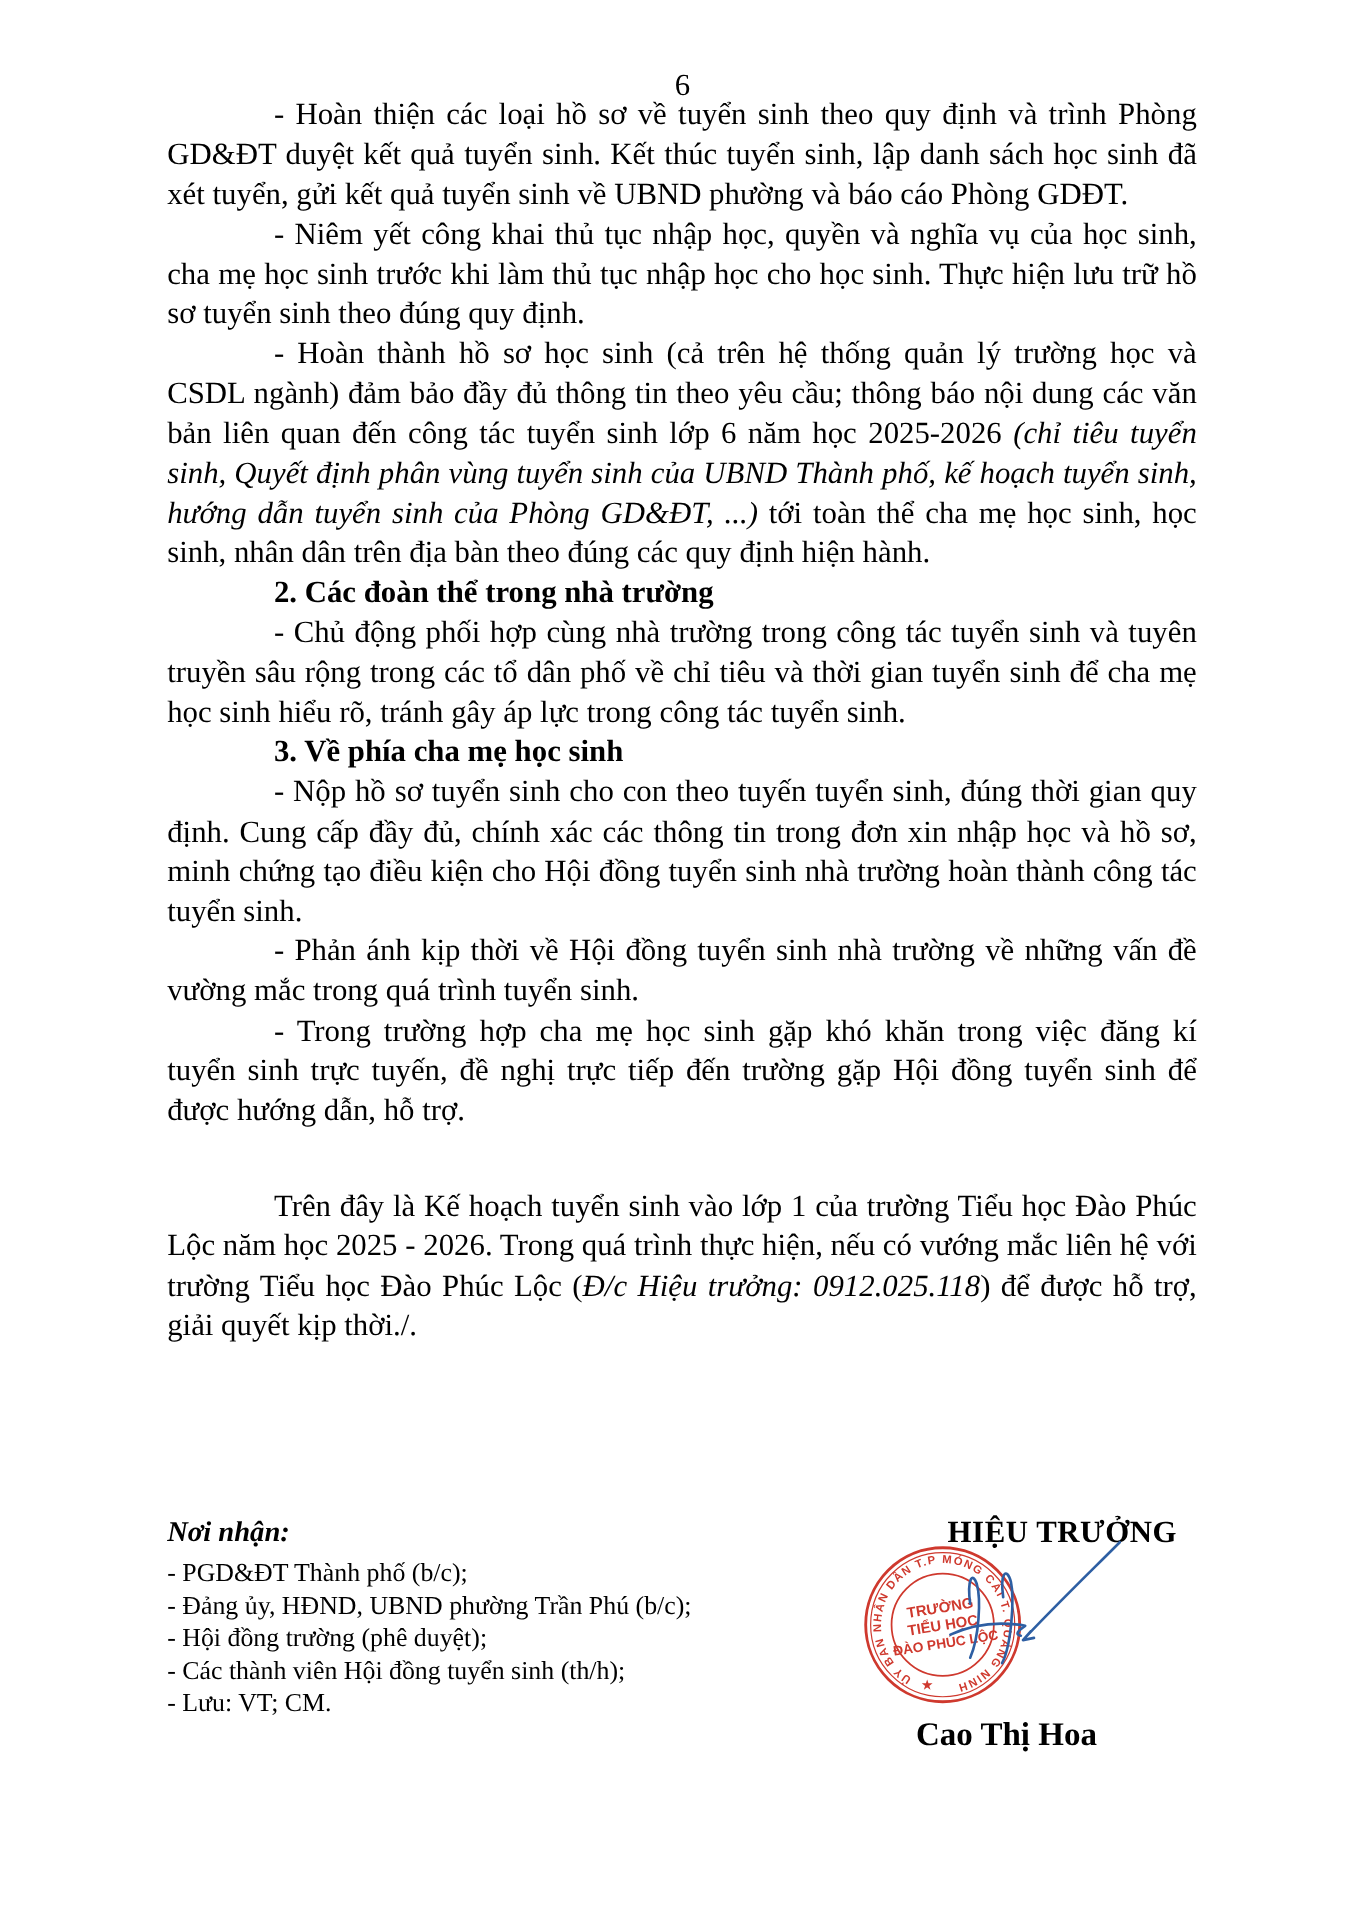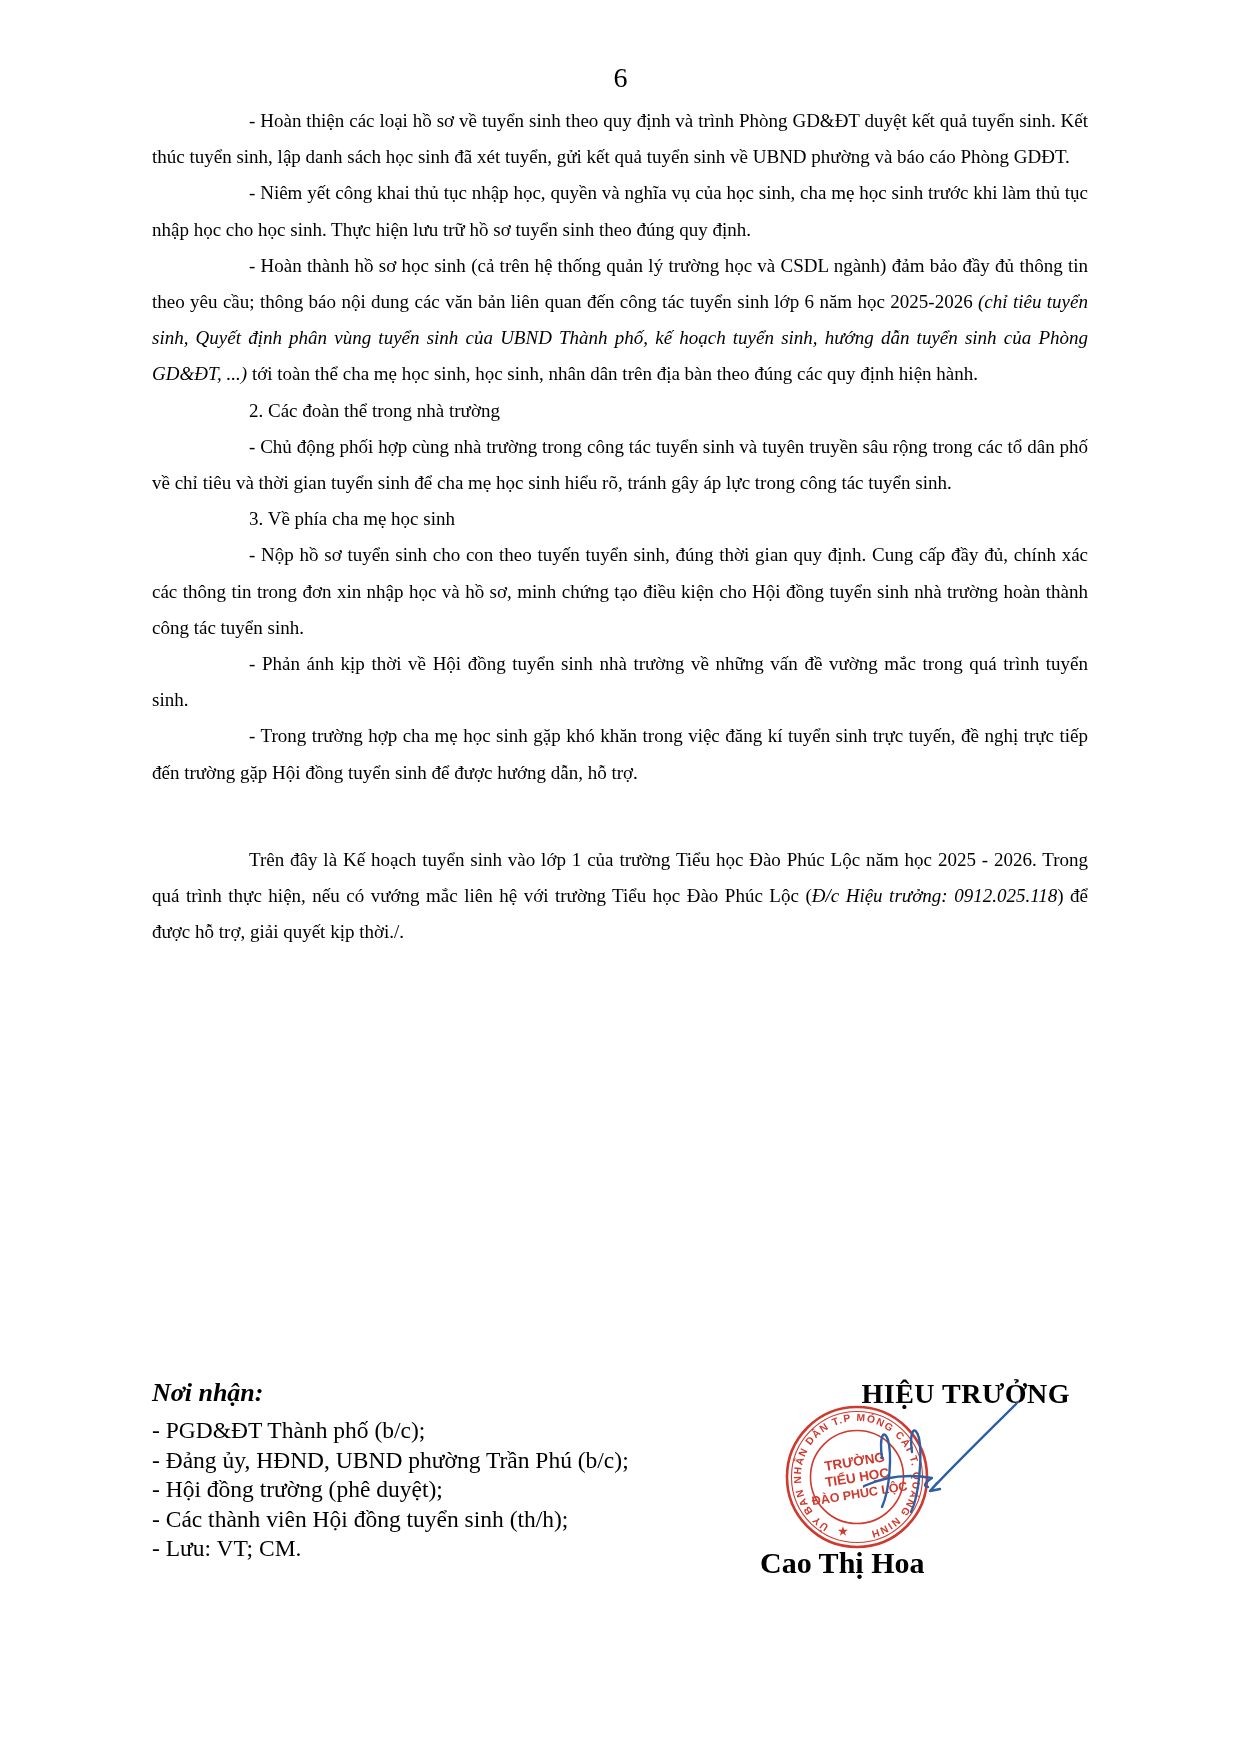--- a/index.html
+++ b/index.html
@@ -15,29 +15,29 @@
   .page-number {
     position: absolute;
     top: 60px; left: 0;
     width: 100%;
     text-align: center;
     font-size: 28px;
     line-height: 36px;
   }
   .body-text {
     position: absolute;
-    top: 103px;
+    top: 87px;
     left: 152px;
     width: 936px;
-    font-size: 19px;
+    font-size: 28px;
     line-height: 36.2px;
     text-align: justify;
   }
   .body-text p { margin: 0; text-indent: 97px; }
-  .body-text p.heading { font-weight: normal; }
+  .body-text p.heading { font-weight: bold; }
   .body-text p.spaced { margin-top: 51px; }
   .run-italic { font-style: italic; }
   .run-normal { font-style: normal; }
 
   
   .recipients {
     position: absolute;
     left: 152px;
     top: 1378px;
     width: 540px;
@@ -67,21 +67,22 @@
   .sign-title {
     position: absolute;
     top: 0; left: 0; width: 100%;
     text-align: right;
     font-weight: bold;
     font-size: 28px;
     letter-spacing: 0.5px;
   }
   .sign-name {
     position: absolute;
-    top: 168px; left: 0; width: 100%;
+    top: 182px; left: 0; width: 100%;
+    text-align: center;
     font-weight: bold;
     font-size: 30px;
   }
   .stamp-svg {
     position: absolute;
     left: 24px;
     top: 26px;
     width: 146px;
     height: 146px;
   }

